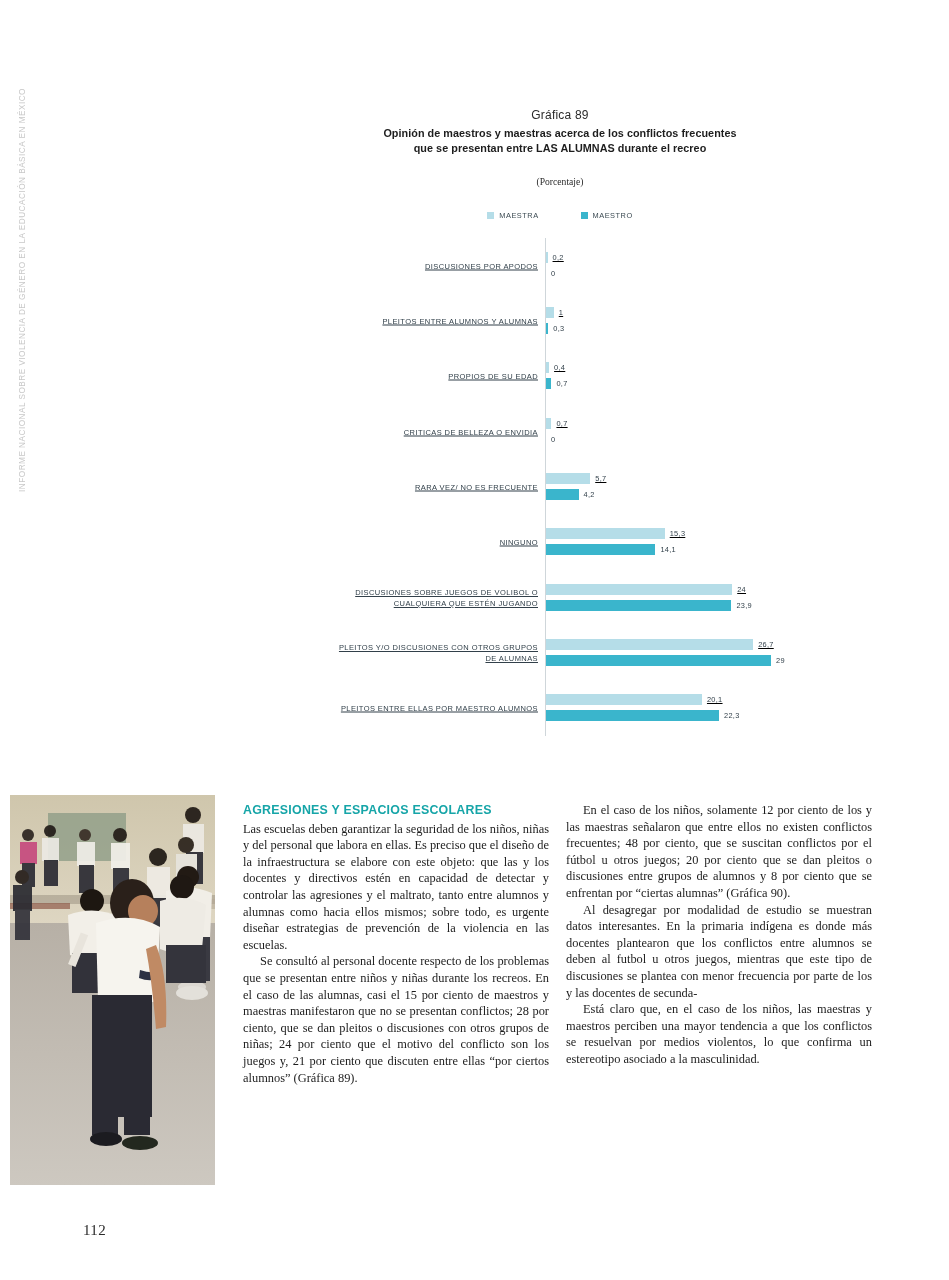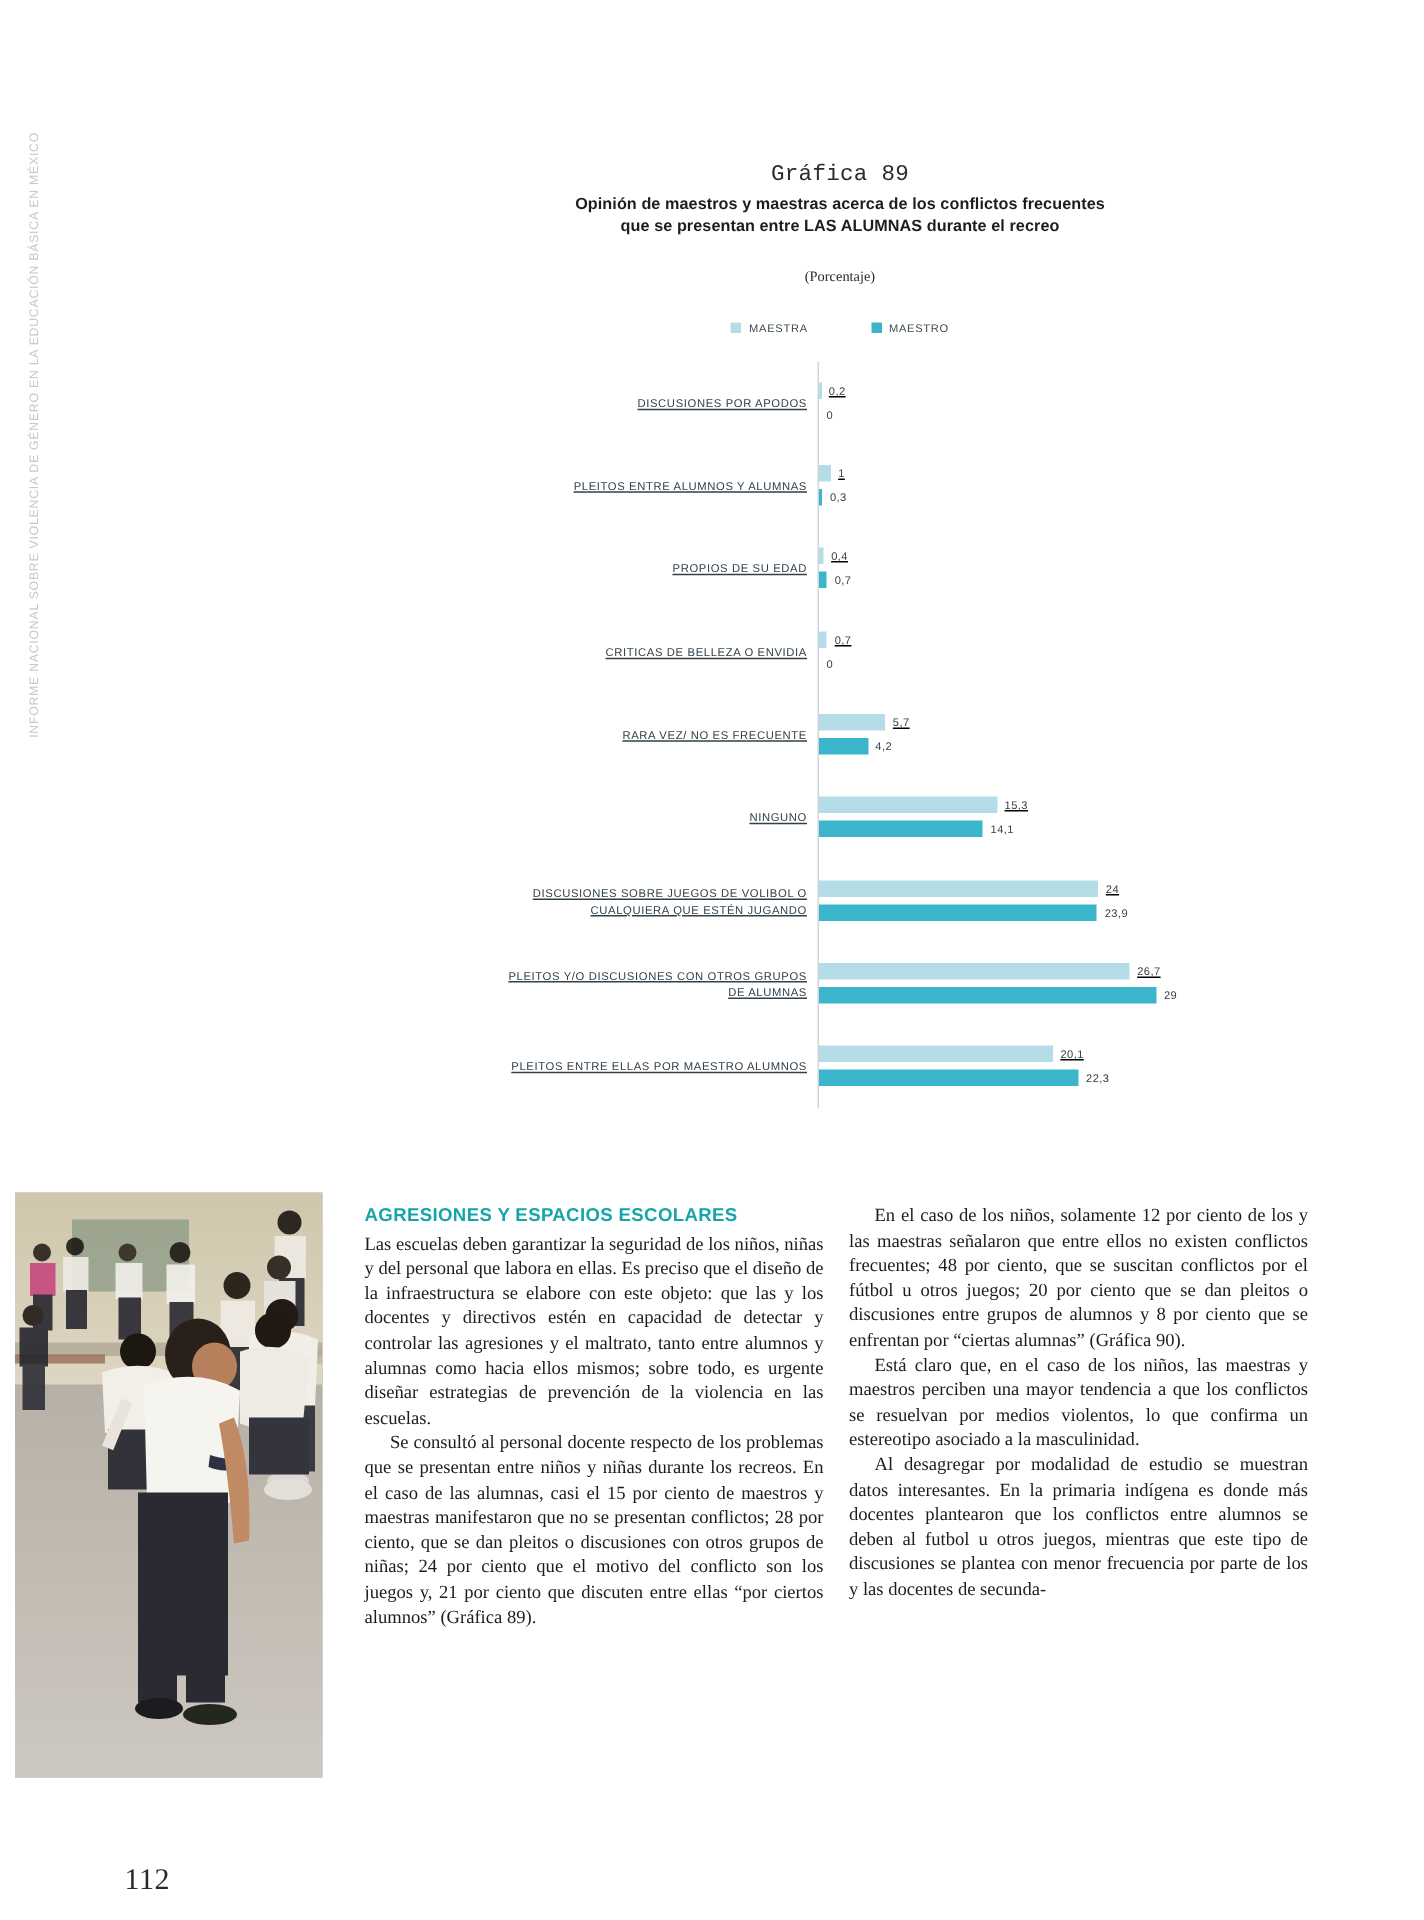--- a/index.html
+++ b/index.html
@@ -30,23 +30,23 @@
   
   #figure {
     position: absolute;
     left: 300px;
     top: 108px;
     width: 520px;
     height: 670px;
   }
   .fig-num {
     text-align: center;
-    font-size: 15px;
+    font-size: 12px;
     color: #2b2b2b;
-    font-family: Liberation Mono, monospace;
+    font-family: Liberation Sans, sans-serif;
     letter-spacing: .2px;
   }
   .fig-title {
     text-align: center;
     font-size: 10.8px;
     font-weight: bold;
     color: #1d1d1d;
     line-height: 15px;
     margin-top: 4px;
     letter-spacing: .05px;
@@ -189,24 +189,23 @@
     hyphens: none;
   }
   .para.indent { text-indent: 17px; }
 
   
   #folio {
     position: absolute;
     left: 83px;
     top: 1222px;
     font-family: "Liberation Serif", serif;
-    font-size: 20px;
+    font-size: 15px;
     color: #2a2a2a;
     letter-spacing: .4px;
-    margin-top: 20px;
   }
 </style>
 </head>
 <body>
 
 <div id="running-head-inner">INFORME NACIONAL SOBRE VIOLENCIA DE GÉNERO EN LA EDUCACIÓN BÁSICA EN MÉXICO</div>
 
 <div id="figure">
 
   <div class="fig-num">Gráfica 89</div>
@@ -434,17 +433,17 @@
 </div>
 
 <div class="col" id="col-left">
   <h2 class="section-head">AGRESIONES Y ESPACIOS ESCOLARES</h2>
   <p class="para">Las escuelas deben garantizar la seguridad de los niños, niñas y del personal que labora en ellas. Es preciso que el diseño de la infraestructura se elabore con este objeto: que las y los docentes y directivos estén en capacidad de detectar y controlar las agresiones y el maltrato, tanto entre alumnos y alumnas como hacia ellos mismos; sobre todo, es urgente diseñar estrategias de prevención de la violencia en las escuelas.</p>
   <p class="para indent">Se consultó al personal docente respecto de los problemas que se presentan entre niños y niñas durante los recreos. En el caso de las alumnas, casi el 15 por ciento de maestros y maestras manifestaron que no se presentan conflictos; 28 por ciento, que se dan pleitos o discusiones con otros grupos de niñas; 24 por ciento que el motivo del conflicto son los juegos y, 21 por ciento que discuten entre ellas “por ciertos alumnos” (Gráfica 89).</p>
 </div>
 
 <div class="col" id="col-right">
   <p class="para indent">En el caso de los niños, solamente 12 por ciento de los y las maestras señalaron que entre ellos no existen conflictos frecuentes; 48 por ciento, que se suscitan conflictos por el fútbol u otros juegos; 20 por ciento que se dan pleitos o discusiones entre grupos de alumnos y 8 por ciento que se enfrentan por “ciertas alumnas” (Gráfica 90).</p>
+  <p class="para indent">Al desagregar por modalidad de estudio se muestran datos interesantes. En la primaria indígena es donde más docentes plantearon que los conflictos entre alumnos se deben al futbol u otros juegos, mientras que este tipo de discusiones se plantea con menor frecuencia por parte de los y las docentes de secunda-</p>
   <p class="para indent">Está claro que, en el caso de los niños, las maestras y maestros perciben una mayor tendencia a que los conflictos se resuelvan por medios violentos, lo que confirma un estereotipo asociado a la masculinidad.</p>
-  <p class="para indent">Al desagregar por modalidad de estudio se muestran datos interesantes. En la primaria indígena es donde más docentes plantearon que los conflictos entre alumnos se deben al futbol u otros juegos, mientras que este tipo de discusiones se plantea con menor frecuencia por parte de los y las docentes de secunda-</p>
 </div>
 
 <div id="folio">112</div>
 
 </body></html>

